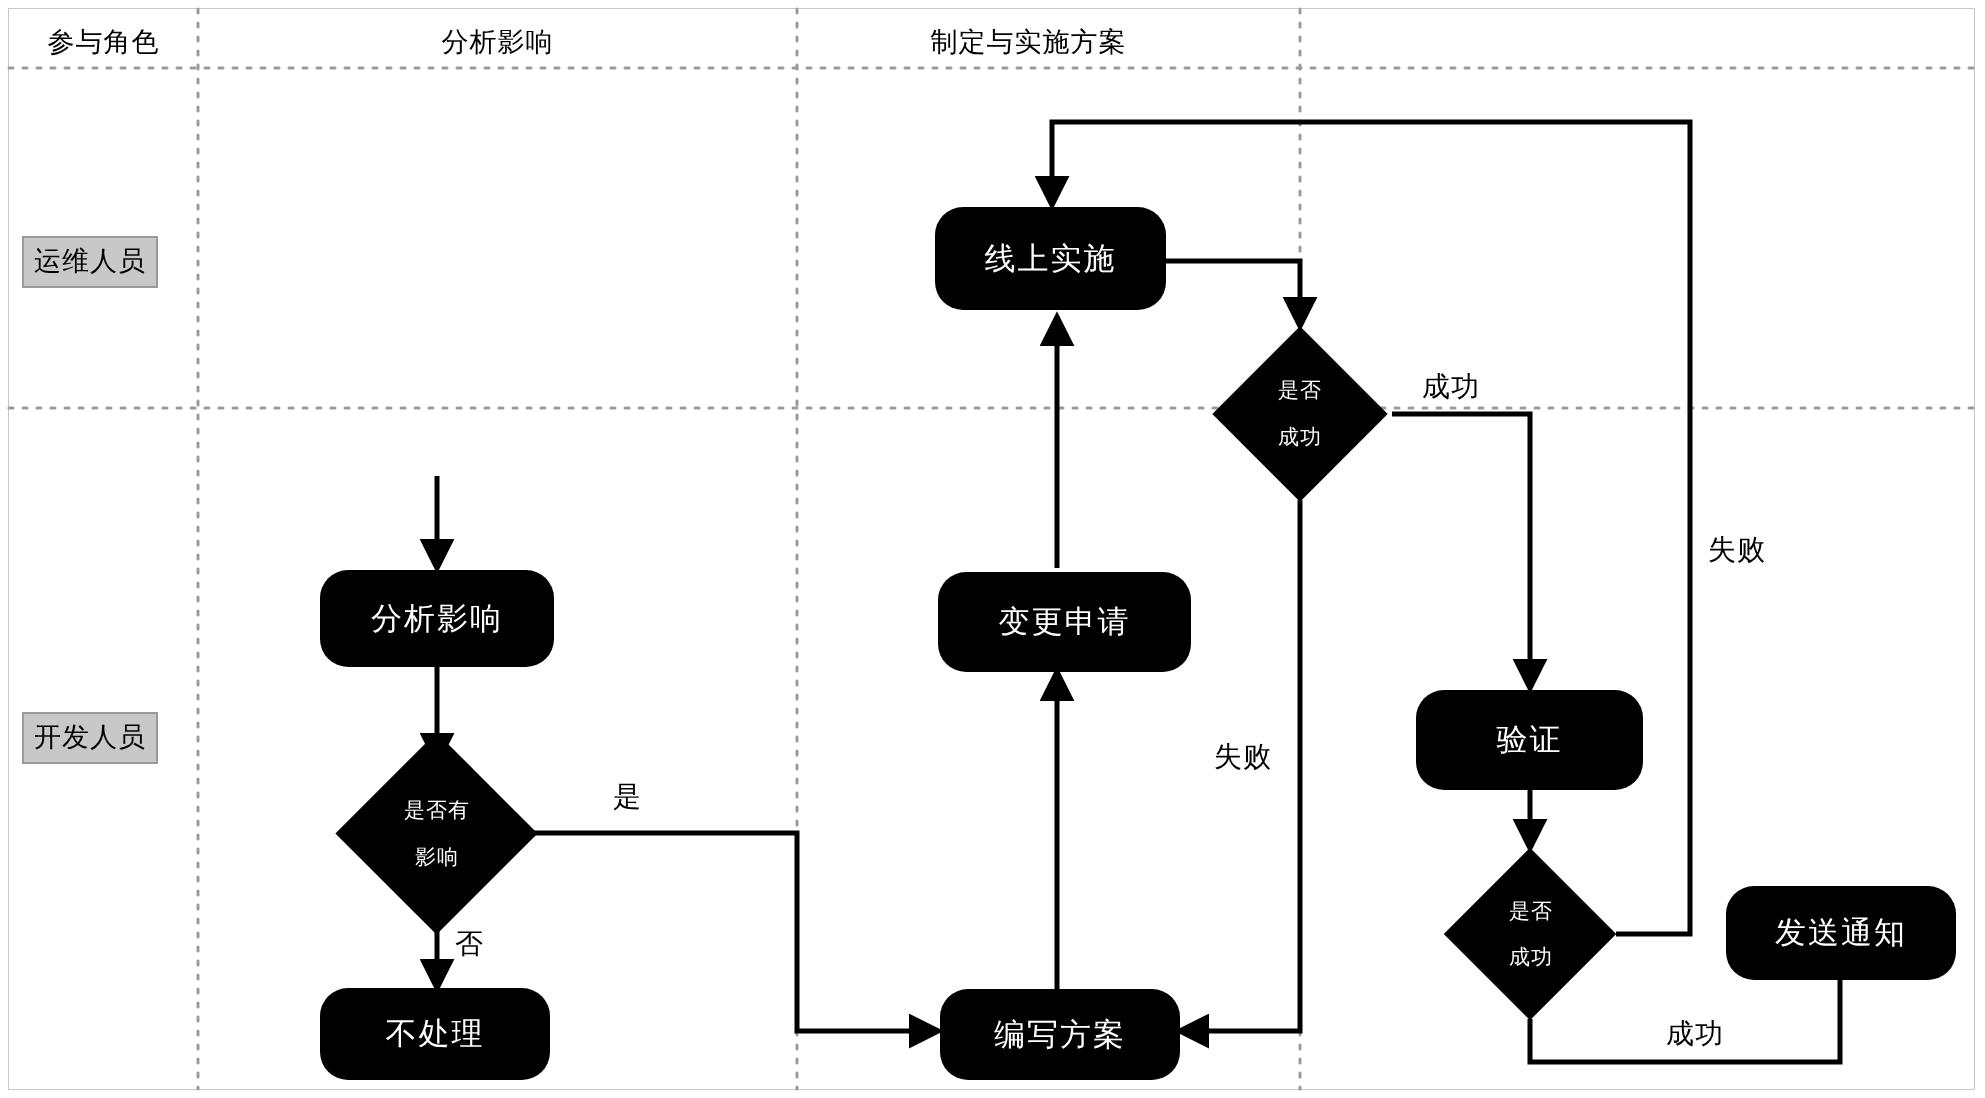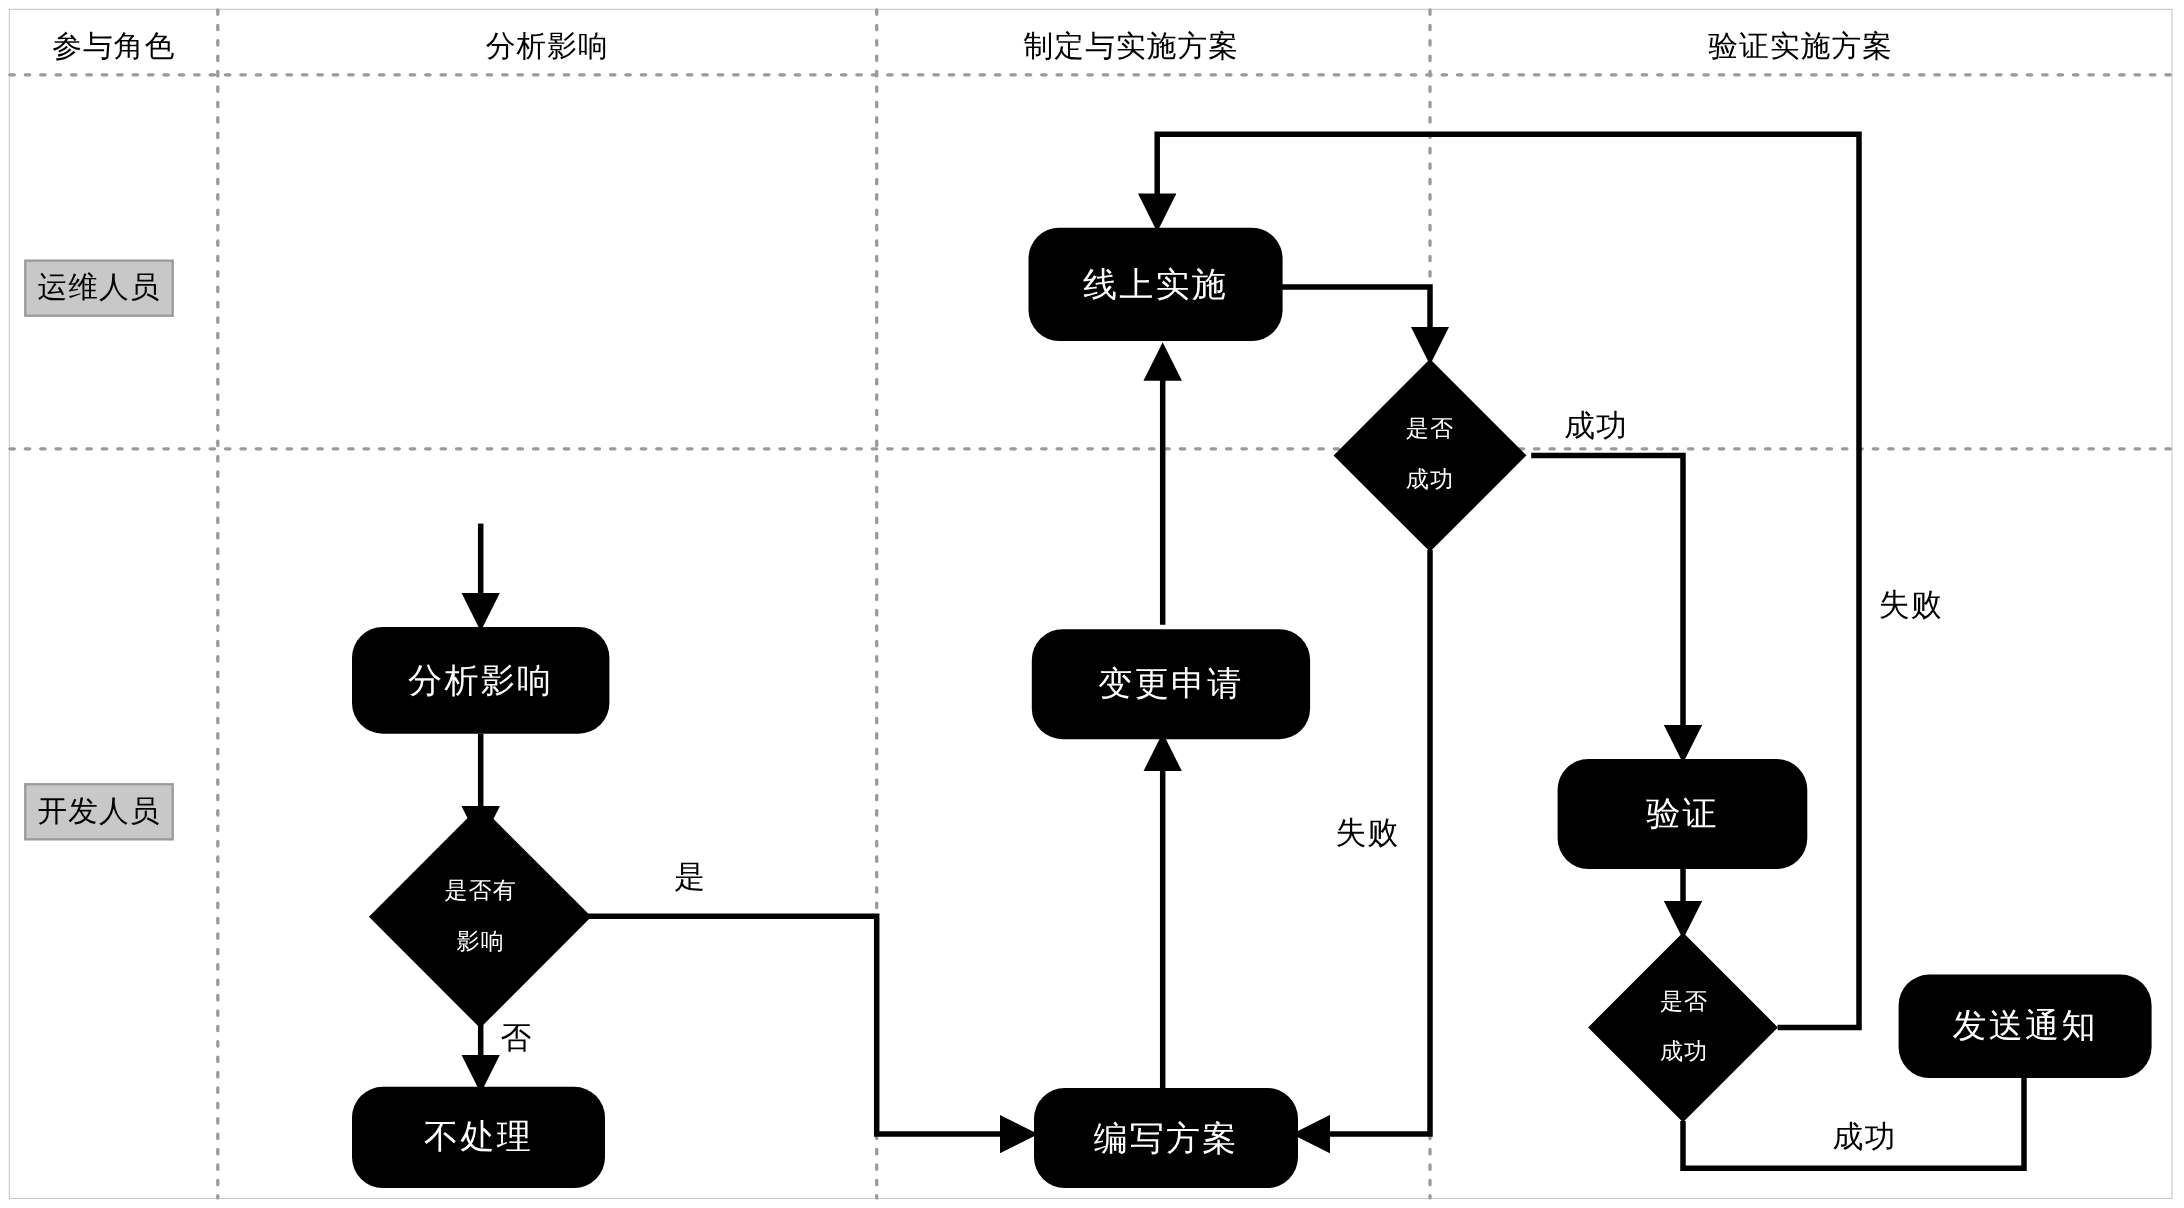--- a/index.html
+++ b/index.html
@@ -150,21 +150,20 @@
     <path d="M 1530 790 L 1530 848" stroke="#000000" stroke-width="5" fill="none" marker-end="url(#arrow)"></path>
 
     <path d="M 1530 1019 L 1530 1062 L 1840 1062 L 1840 948" stroke="#000000" stroke-width="5" fill="none" marker-end="url(#arrow)"></path>
 
     <path d="M 1616 934 L 1690 934 L 1690 122 L 1052 122 L 1052 205" stroke="#000000" stroke-width="5" fill="none" marker-end="url(#arrow)"></path>
   </svg>
 
   <div class="col-header" style="left:9px; top:24px; width:189px;">参与角色</div>
   <div class="col-header" style="left:198px; top:24px; width:599px;">分析影响</div>
   <div class="col-header" style="left:777px; top:24px; width:503px;">制定与实施方案</div>
-  <div class="col-header" style="left:1300px; top:24px; width:674px;">验证实施方案</div>
 
   <div class="row-label" style="left:22px; top:236px;">运维人员</div>
   <div class="row-label" style="left:22px; top:712px;">开发人员</div>
 
 
   <div class="node" style="left:320px; top:570px; width:234px; height:97px;">分析影响</div>
 
   <div class="diamond-wrap" style="left:327px; top:762px; width:220px; height:143px;">
     <div class="shape" style="width:143px; height:143px; left:38px; top:0;"></div>
     <div class="dlabel">

